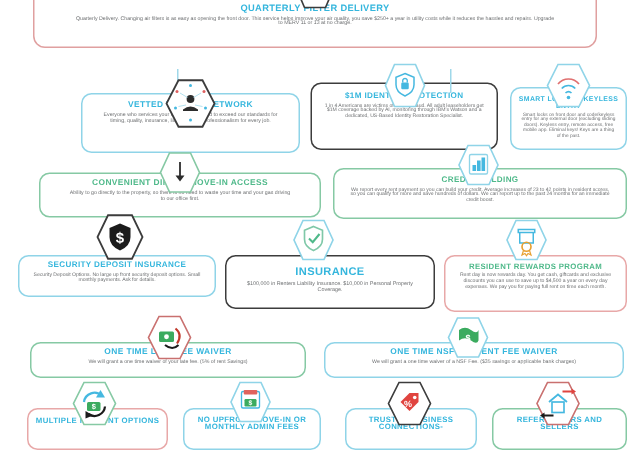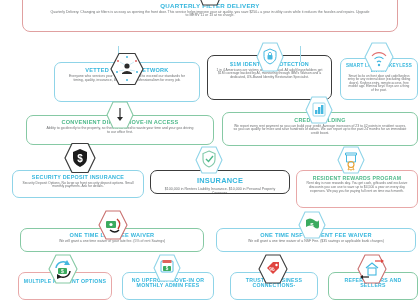--- a/index.html
+++ b/index.html
@@ -166,21 +166,21 @@
     <div class="cbody" style="font-size:3.4px;padding:0 4px;">Security Deposit Options. No large up front security deposit options. Small monthly payments. Ask for details.</div>
   </div>
   <div class="hexwrap" style="left:64px;top:142px;">
     <svg width="32" height="32" viewBox="0 0 32 32">
       <polygon points="8,1.5 24,1.5 31,16 24,30.5 8,30.5 1,16" fill="#fff" stroke="#3c3c3c" stroke-width="1.2"></polygon>
       <path d="M16 7 l7 3 v6 q0 6 -7 9 q-7 -3 -7 -9 v-6 z" fill="#1b1b1b"></path>
       <text x="16" y="20" font-family="Liberation Sans, sans-serif" font-size="10" font-weight="bold" fill="#fff" text-anchor="middle">$</text>
     </svg>
   </div>
 
-  <div class="card dark" style="left:150px;top:170px;width:140px;height:24px;padding-top:6px;">
+  <div class="card dark" style="left:150px;top:170px;width:140px;height:36px;padding-top:6px;">
     <div class="ctitle teal" style="font-size:7.4px;">INSURANCE</div>
     <div class="cbody" style="font-size:3.6px;padding:0 8px;margin-top:2px;">$100,000 in Renters Liability Insurance. $10,000 in Personal Property Coverage.</div>
   </div>
   <div class="hexwrap" style="left:195px;top:146px;">
     <svg width="28" height="28" viewBox="0 0 28 28">
       <polygon points="7,1 21,1 27,14 21,27 7,27 1,14" fill="#fff" stroke="#8fd4e8" stroke-width="1.1"></polygon>
       <path d="M14 5 l6 2.5 v6 q0 5 -6 7.5 q-6 -2.5 -6 -7.5 v-6 z" fill="#fff" stroke="#7fc8a8" stroke-width="1.1"></path>
       <polyline points="11,13 13.5,15.5 18,10" fill="none" stroke="#4fb98a" stroke-width="1.4"></polyline>
     </svg>
   </div>

